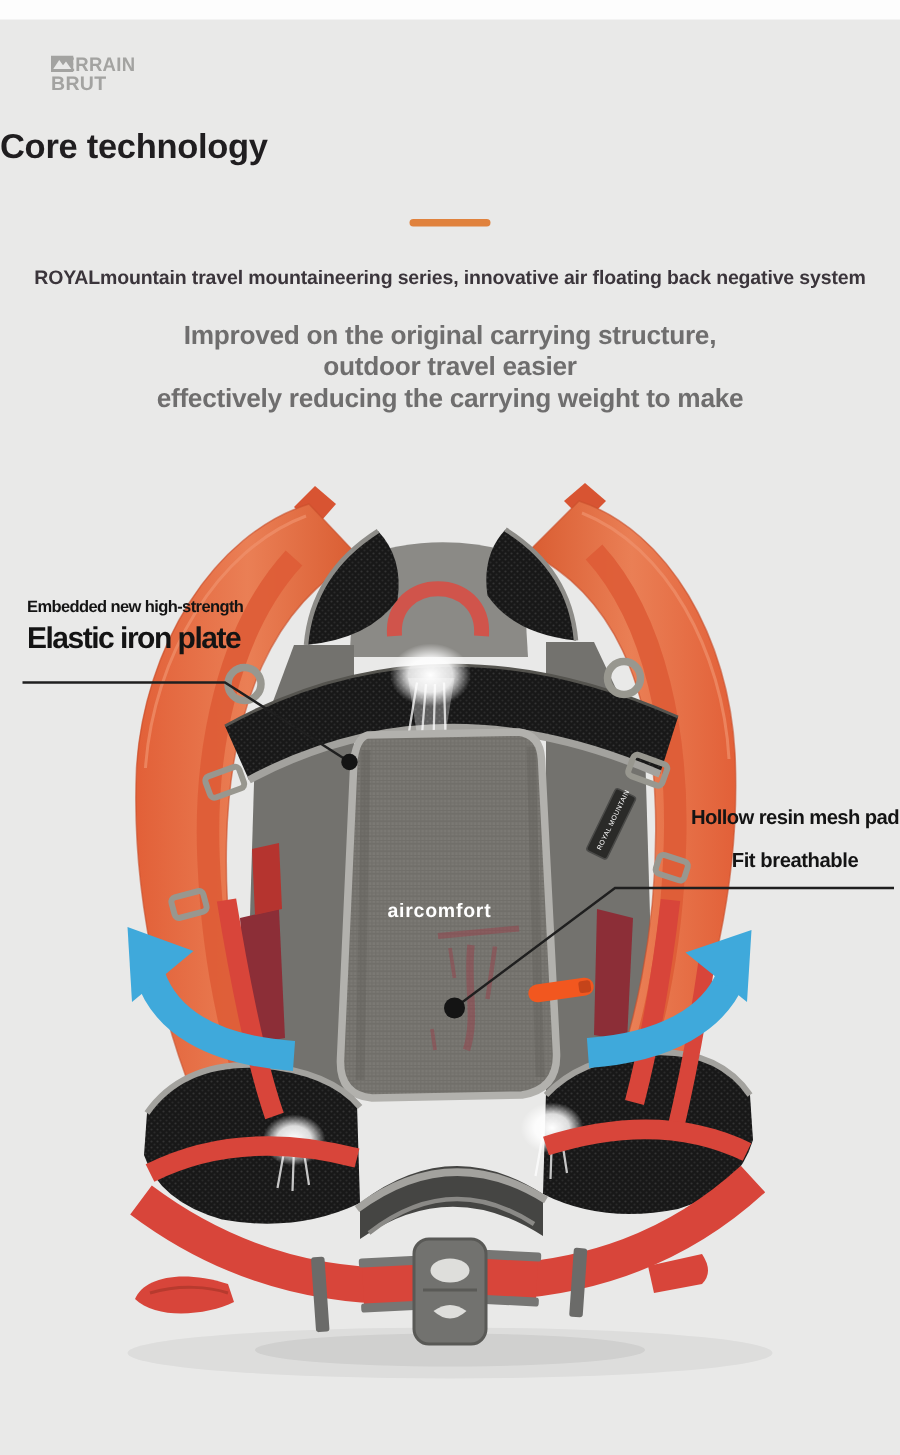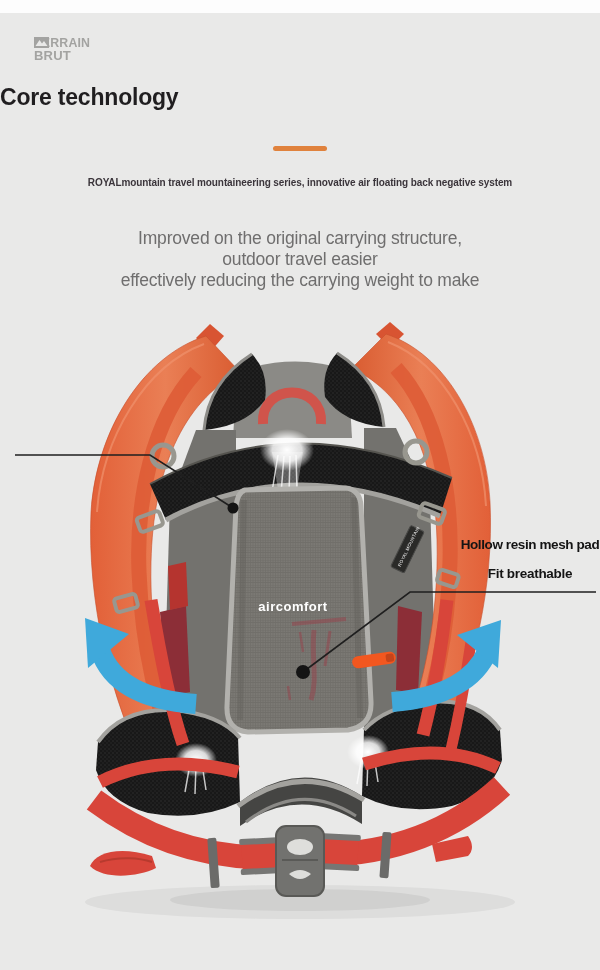--- a/index.html
+++ b/index.html
@@ -17,25 +17,25 @@
   .page-title{
     position:absolute;left:0;top:84px;width:600px;text-align:left;
     font-size:23px;font-weight:800;color:#201e20;letter-spacing:-0.2px;
   }
   .divider{
     position:absolute;left:273px;top:146px;width:54px;height:5px;
     background:#e0823d;border-radius:2.5px;
   }
   .headline{
     position:absolute;left:0;top:177px;width:600px;text-align:center;
-    font-size:10px;font-weight:800;color:#3b353b;letter-spacing:-0.1px;
+    font-size:13px;font-weight:800;color:#3b353b;letter-spacing:-0.1px;
   }
   .description{
-    position:absolute;left:0;top:228px;width:600px;text-align:center;
-    font-size:17.5px;font-weight:400;color:#6f6e6e;line-height:21px;letter-spacing:-0.2px;
+    position:absolute;left:0;top:213px;width:600px;text-align:center;
+    font-size:17.5px;font-weight:700;color:#6f6e6e;line-height:21px;letter-spacing:-0.2px;
   }
   .callout-left{position:absolute;left:18px;top:399px;color:#141414;}
   .callout-left .small{font-size:11px;font-weight:800;letter-spacing:-0.4px;}
   .callout-left .big{font-size:20px;font-weight:800;letter-spacing:-1px;margin-top:4px;}
   .callout-right{position:absolute;left:452px;top:537px;width:156px;text-align:center;color:#141414;}
   .callout-right .r1{font-size:13.5px;font-weight:800;letter-spacing:-0.4px;}
   .callout-right .r2{font-size:13.5px;font-weight:800;letter-spacing:-0.3px;margin-top:14px;}
   svg{position:absolute;left:0;top:0;}
 </style>
 </head>
@@ -247,17 +247,21 @@
     <g>
       <polyline points="15,455 150,455 233,508" stroke="#1f1f1f" stroke-width="1.6" fill="none"></polyline>
       <circle cx="233" cy="508" r="5.5" fill="#141414"></circle>
     </g>
     <g>
       <polyline points="596,592 410,592 303,672" stroke="#1f1f1f" stroke-width="1.6" fill="none"></polyline>
       <circle cx="303" cy="672" r="7" fill="#141414"></circle>
     </g>
   </svg>
 
+  <div class="callout-left">
+    <div class="small">Embedded new high-strength</div>
+    <div class="big">Elastic iron plate</div>
+  </div>
   <div class="callout-right">
     <div class="r1">Hollow resin mesh pad</div>
     <div class="r2">Fit breathable</div>
   </div>
 </div>
 
 </body></html>

